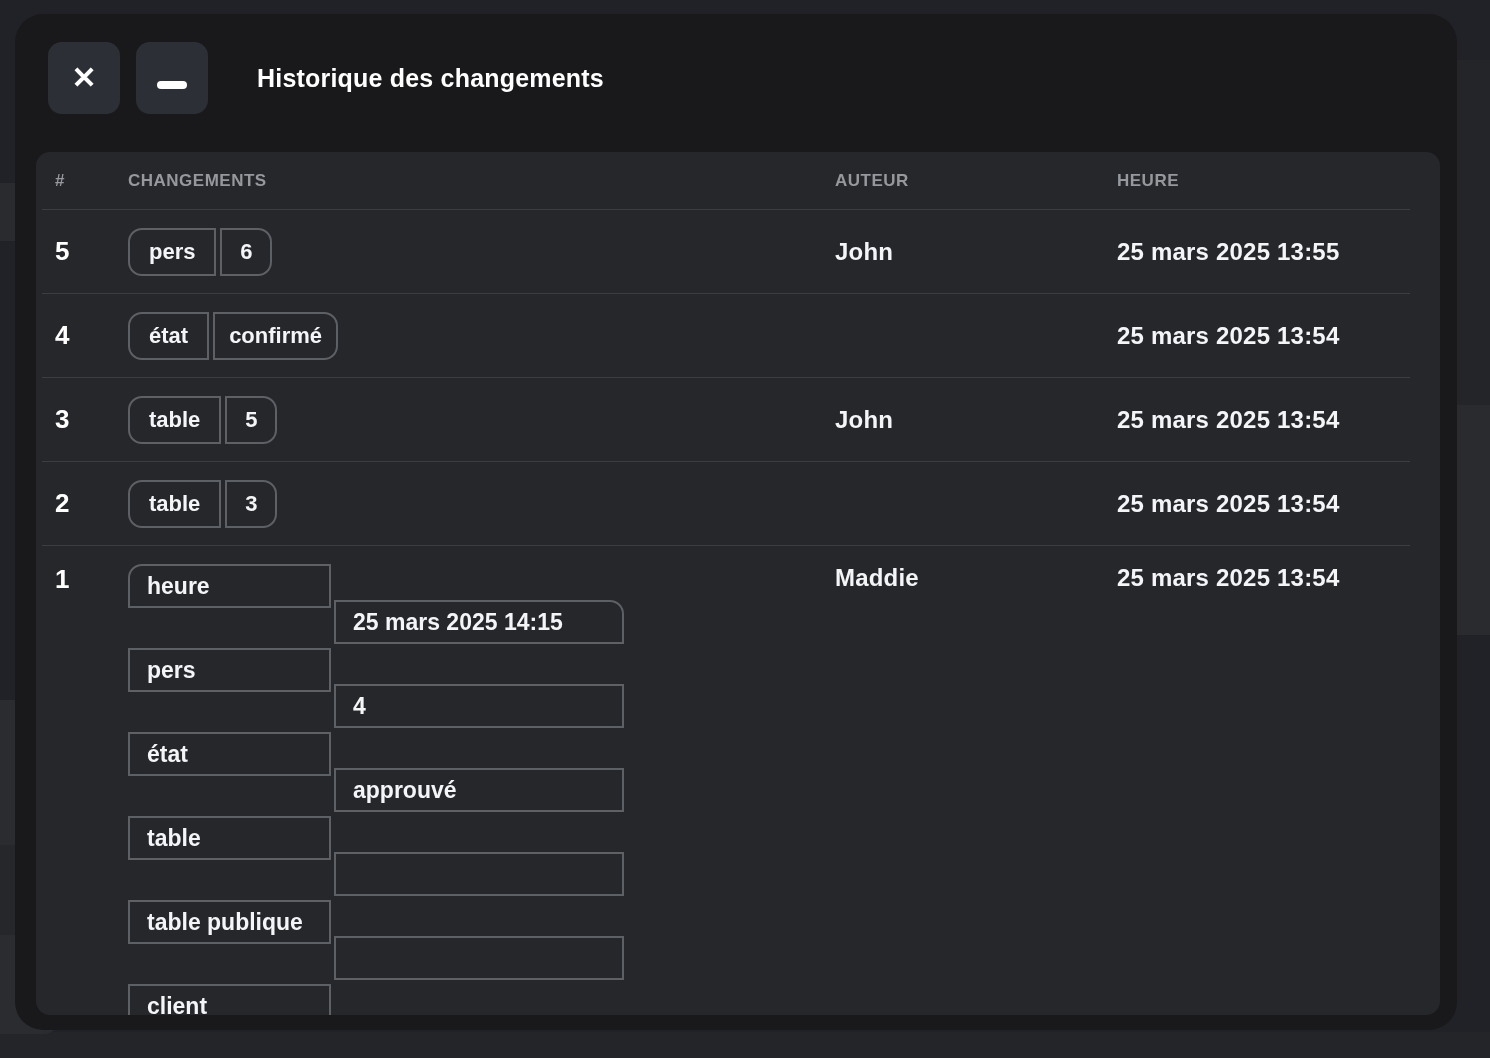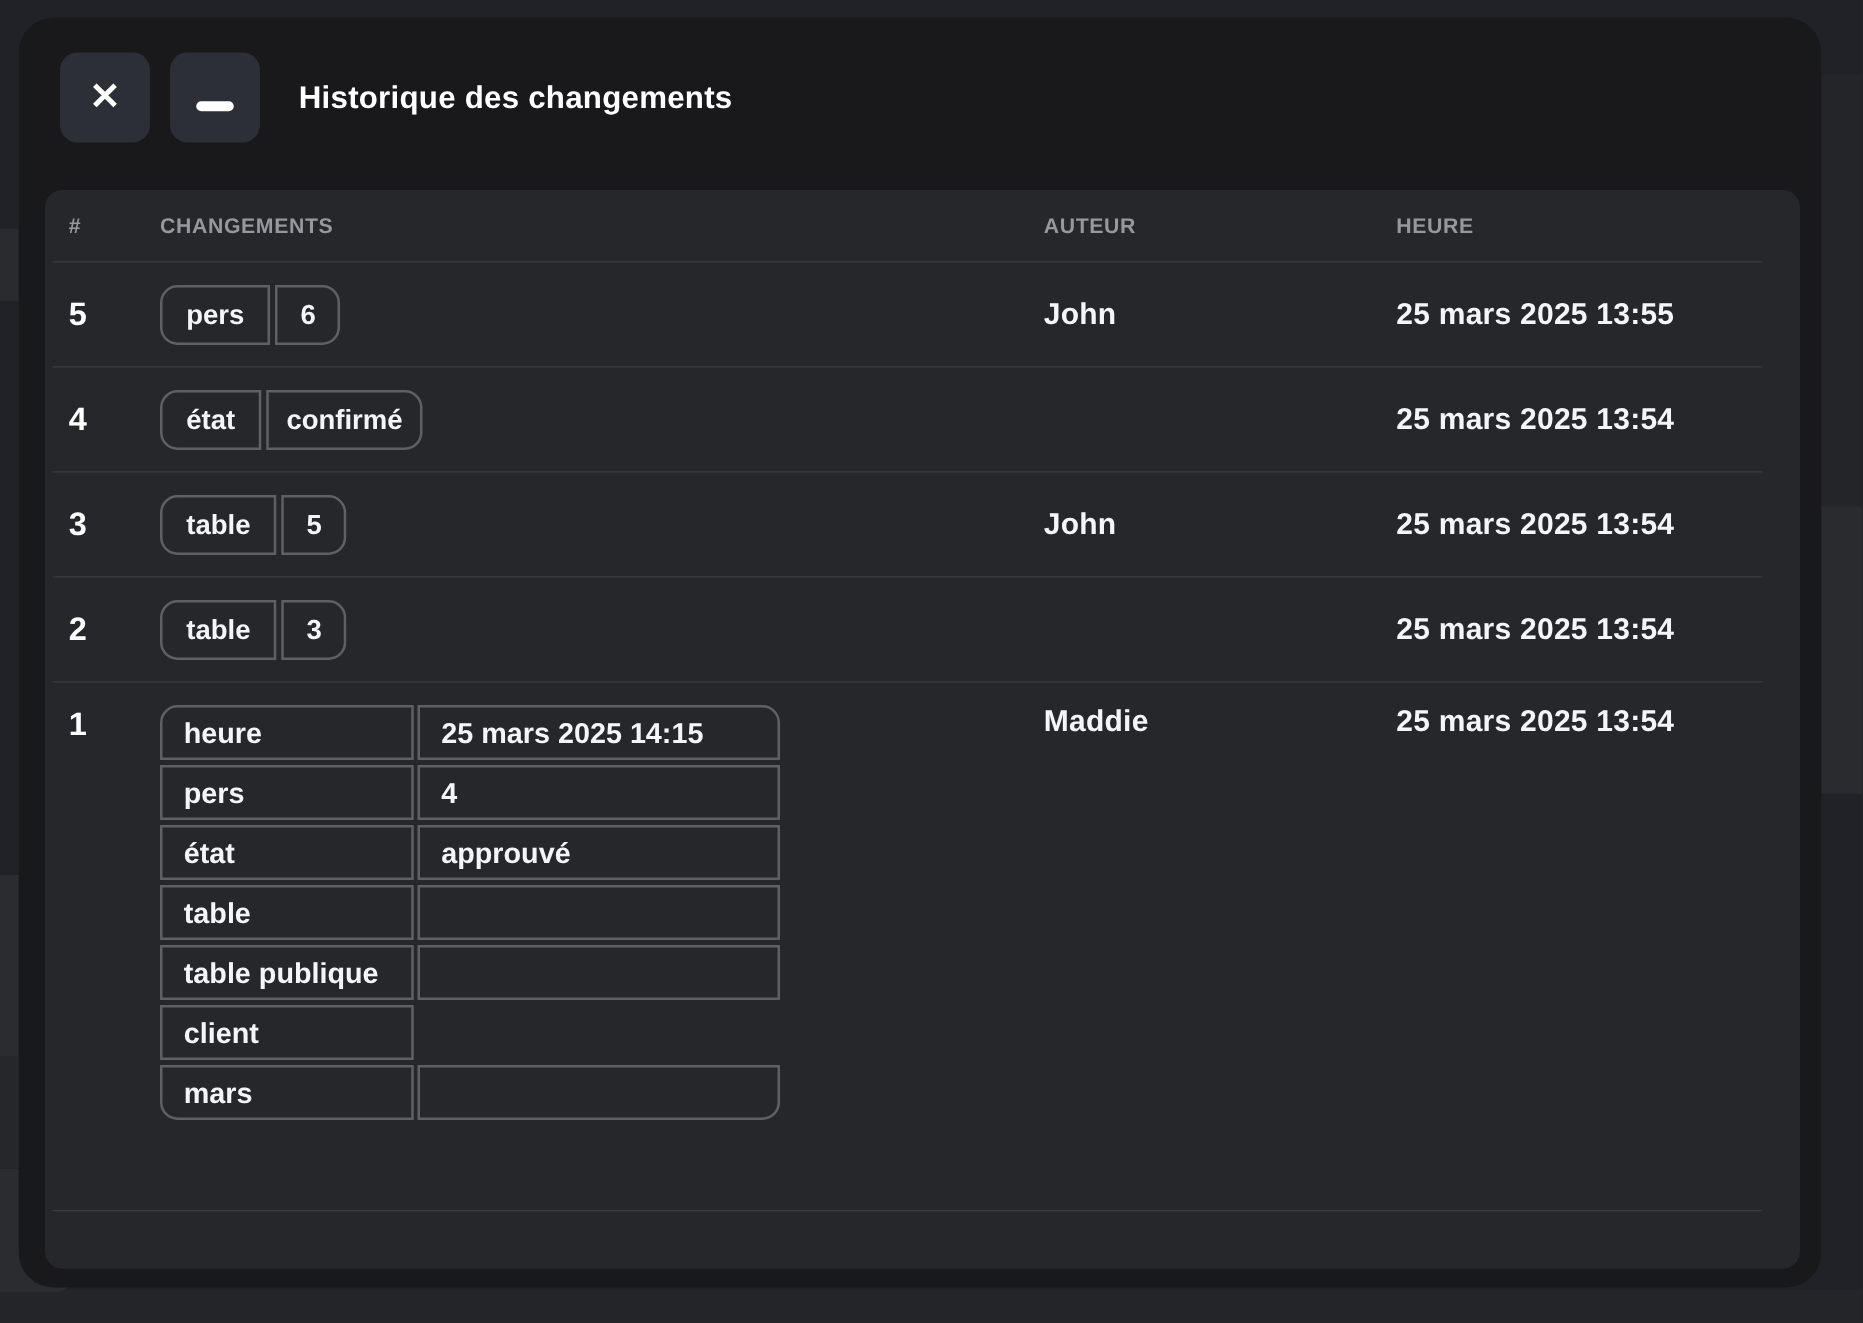--- a/index.html
+++ b/index.html
@@ -37,21 +37,21 @@
   }
   .win-btn{
     position:absolute;top:28px;width:72px;height:72px;border:none;
     background:var(--button-bg);border-radius:14px;cursor:pointer;
     display:flex;align-items:center;justify-content:center;color:#fff;
   }
   .btn-close{left:33px;font-size:30px;font-weight:700;line-height:1;}
   .btn-min{left:121px;}
   .minus-bar{display:block;width:30px;height:8px;background:#fff;border-radius:4px;margin-top:14px;}
   .win-title{
-    position:absolute;left:224px;top:48px;font-size:25px;font-weight:600;
+    position:absolute;left:242px;top:48px;font-size:25px;font-weight:600;
     letter-spacing:.2px;color:#fff;line-height:32px;
   }
 
   .panel{
     position:absolute;left:21px;top:138px;width:1404px;height:863px;
     background:var(--panel-bg);border-radius:14px;overflow:hidden;
   }
   .rows-wrap{margin:0 30px 0 6px;}
   .t-row{
     display:grid;grid-template-columns:73px 707px 282px auto;
@@ -80,21 +80,21 @@
 
   
   .kv{display:flex;flex-direction:column;gap:4px;margin-top:3px;}
   .kv-row{display:flex;gap:3px;}
   .kv-cell{
     height:44px;border:2px solid var(--cell-border);
     display:flex;align-items:center;padding:0 17px;
     font-size:23px;font-weight:600;color:var(--text-main);
   }
   .kv-key{width:203px;}
-  .kv-val{width:290px;}
+  .kv-val{width:290px;margin-top:36px;}
   .kv-row:first-child .kv-key{border-top-left-radius:14px;}
   .kv-row:first-child .kv-val{border-top-right-radius:14px;}
   .kv-row:last-child .kv-key{border-bottom-left-radius:14px;}
   .kv-row:last-child .kv-val{border-bottom-right-radius:14px;}
 </style>
 </head>
 <body>
 
 <div class="artifact art-r1"></div>
 <div class="artifact art-r2"></div>

